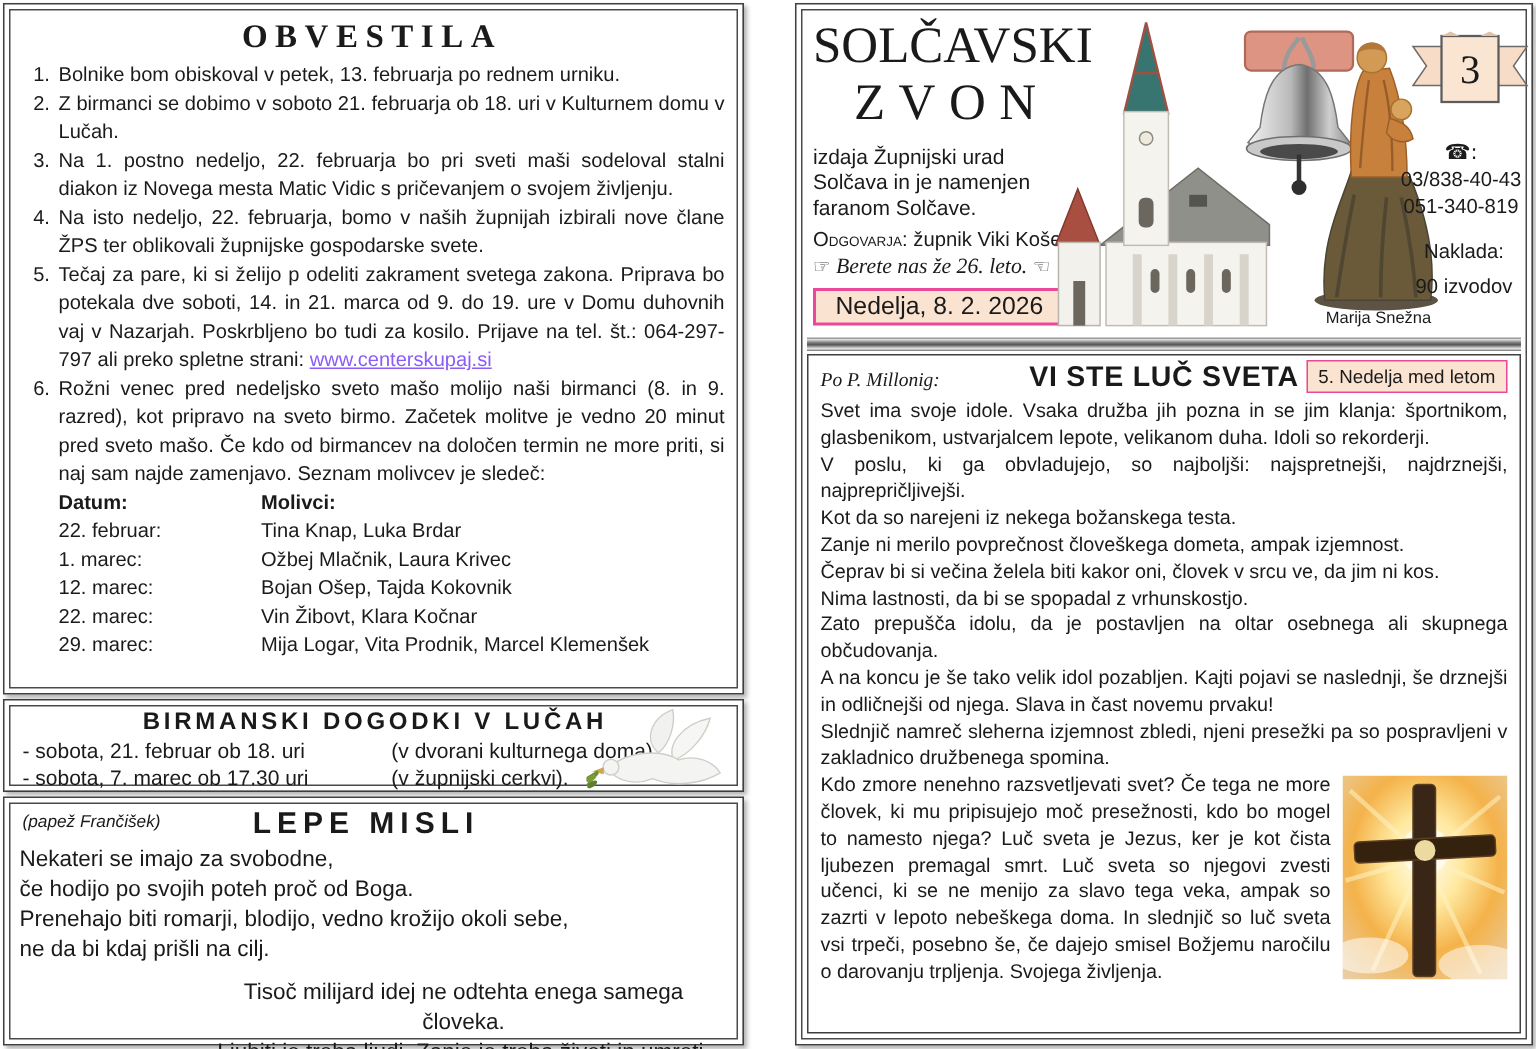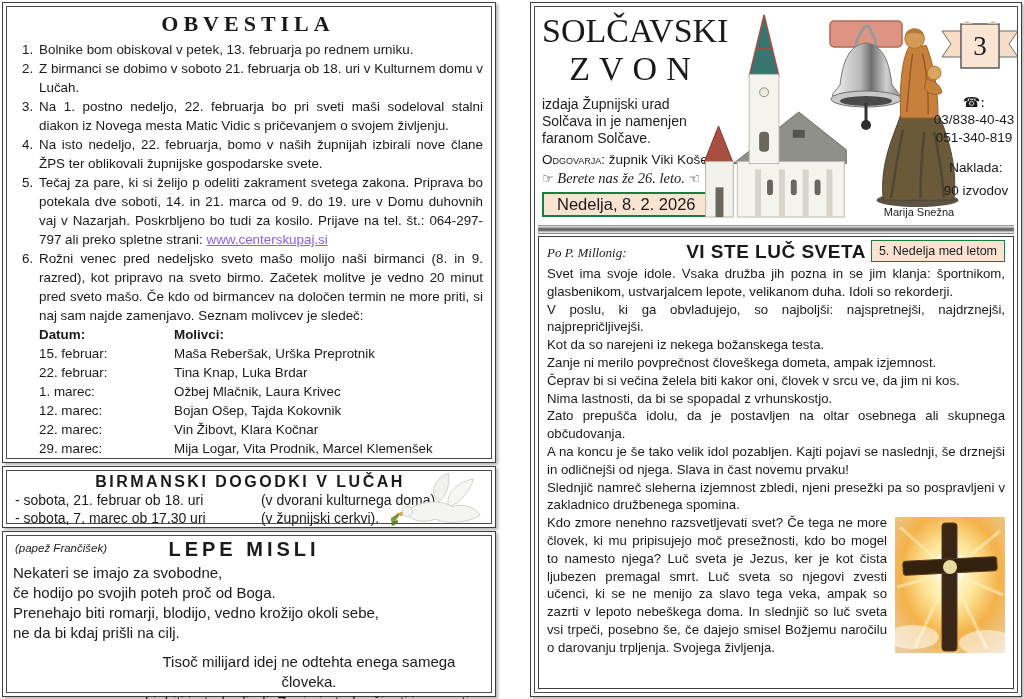--- a/index.html
+++ b/index.html
@@ -43,21 +43,21 @@
   #masthead { position:absolute; left:7px; top:7px; right:7px; height:213px; }
   #mast-left { position:absolute; left:4px; top:2px; width:176px; }
   #title-line1 { font-family:"Liberation Serif", serif; font-size:34px; line-height:38px; text-align:center; }
   #title-line2 { font-family:"Liberation Serif", serif; font-size:34px; line-height:38px;
     text-align:center; letter-spacing:9px; padding-left:9px; }
   #publisher { margin-top:8px; font-size:14px; line-height:17px; }
   #responsible { margin-top:5px; font-size:13.5px; }
   #responsible .sc { font-variant:small-caps; }
   #readership { margin-top:3px; font-family:"Liberation Serif", serif; font-size:14.5px;font-style:italic; }
   .hand { font-family:"DejaVu Sans", sans-serif; font-size:13px; color:#444; }
-  .peachbox { background:#fbe3d1; border:2px solid #15803d; }
+  .peachbox { background:#fbe3d1; border:2px solid #ec4899; }
   #date-box { display:inline-block; margin-top:5px; padding:1px 13px; font-size:16.5px; }
 
   #church-wrap { position:absolute; left:158px; top:3px; width:152px; height:210px; }
   #bell-wrap   { position:absolute; left:268px; top:5px; width:120px; height:120px; }
   #statue-wrap { position:absolute; left:332px; top:14px; width:96px; height:184px; }
   #statue-caption { position:absolute; left:326px; top:196px; width:110px; text-align:center; font-size:11px; }
 
   #ribbon { position:absolute; left:402px; top:9px; width:80px; height:54px; }
   #ribbon-num { position:absolute; left:21px; top:5px; width:38px; height:44px;
     display:flex; align-items:center; justify-content:center;
@@ -98,24 +98,20 @@
       <li><span>Na 1. postno nedeljo, 22. februarja bo pri sveti maši sodeloval stalni diakon iz Novega mesta Matic Vidic s pričevanjem o svojem življenju.</span></li>
       <li><span>Na isto nedeljo, 22. februarja, bomo v naših župnijah izbirali nove člane ŽPS ter oblikovali župnijske gospodarske svete.</span></li>
       <li><span>Tečaj za pare, ki si želijo p odeliti zakrament svetega zakona. Priprava bo potekala dve soboti, 14. in 21. marca od 9. do 19. ure v Domu duhovnih vaj v Nazarjah. Poskrbljeno bo tudi za kosilo. Prijave na tel. št.: 064-297-797 ali preko spletne strani: </span><a class="weblink" href="#">www.centerskupaj.si</a></li>
       <li><span>Rožni venec pred nedeljsko sveto mašo molijo naši birmanci (8. in 9. razred), kot pripravo na sveto birmo. Začetek molitve je vedno 20 minut pred sveto mašo. Če kdo od birmancev na določen termin ne more priti, si naj sam najde zamenjavo. Seznam molivcev je sledeč:</span></li>
     </ol>
     <table id="molivci-table">
       <tbody>
           <tr class="thead">
         <td>Datum:</td>
         <td>Molivci:</td>
-      </tr>
-      <tr>
-        <td>15. februar:</td>
-        <td>Maša Reberšak, Urška Preprotnik</td>
       </tr>
       <tr>
         <td>22. februar:</td>
         <td>Tina Knap, Luka Brdar</td>
       </tr>
       <tr>
         <td>1. marec:</td>
         <td>Ožbej Mlačnik, Laura Krivec</td>
       </tr>
       <tr>

